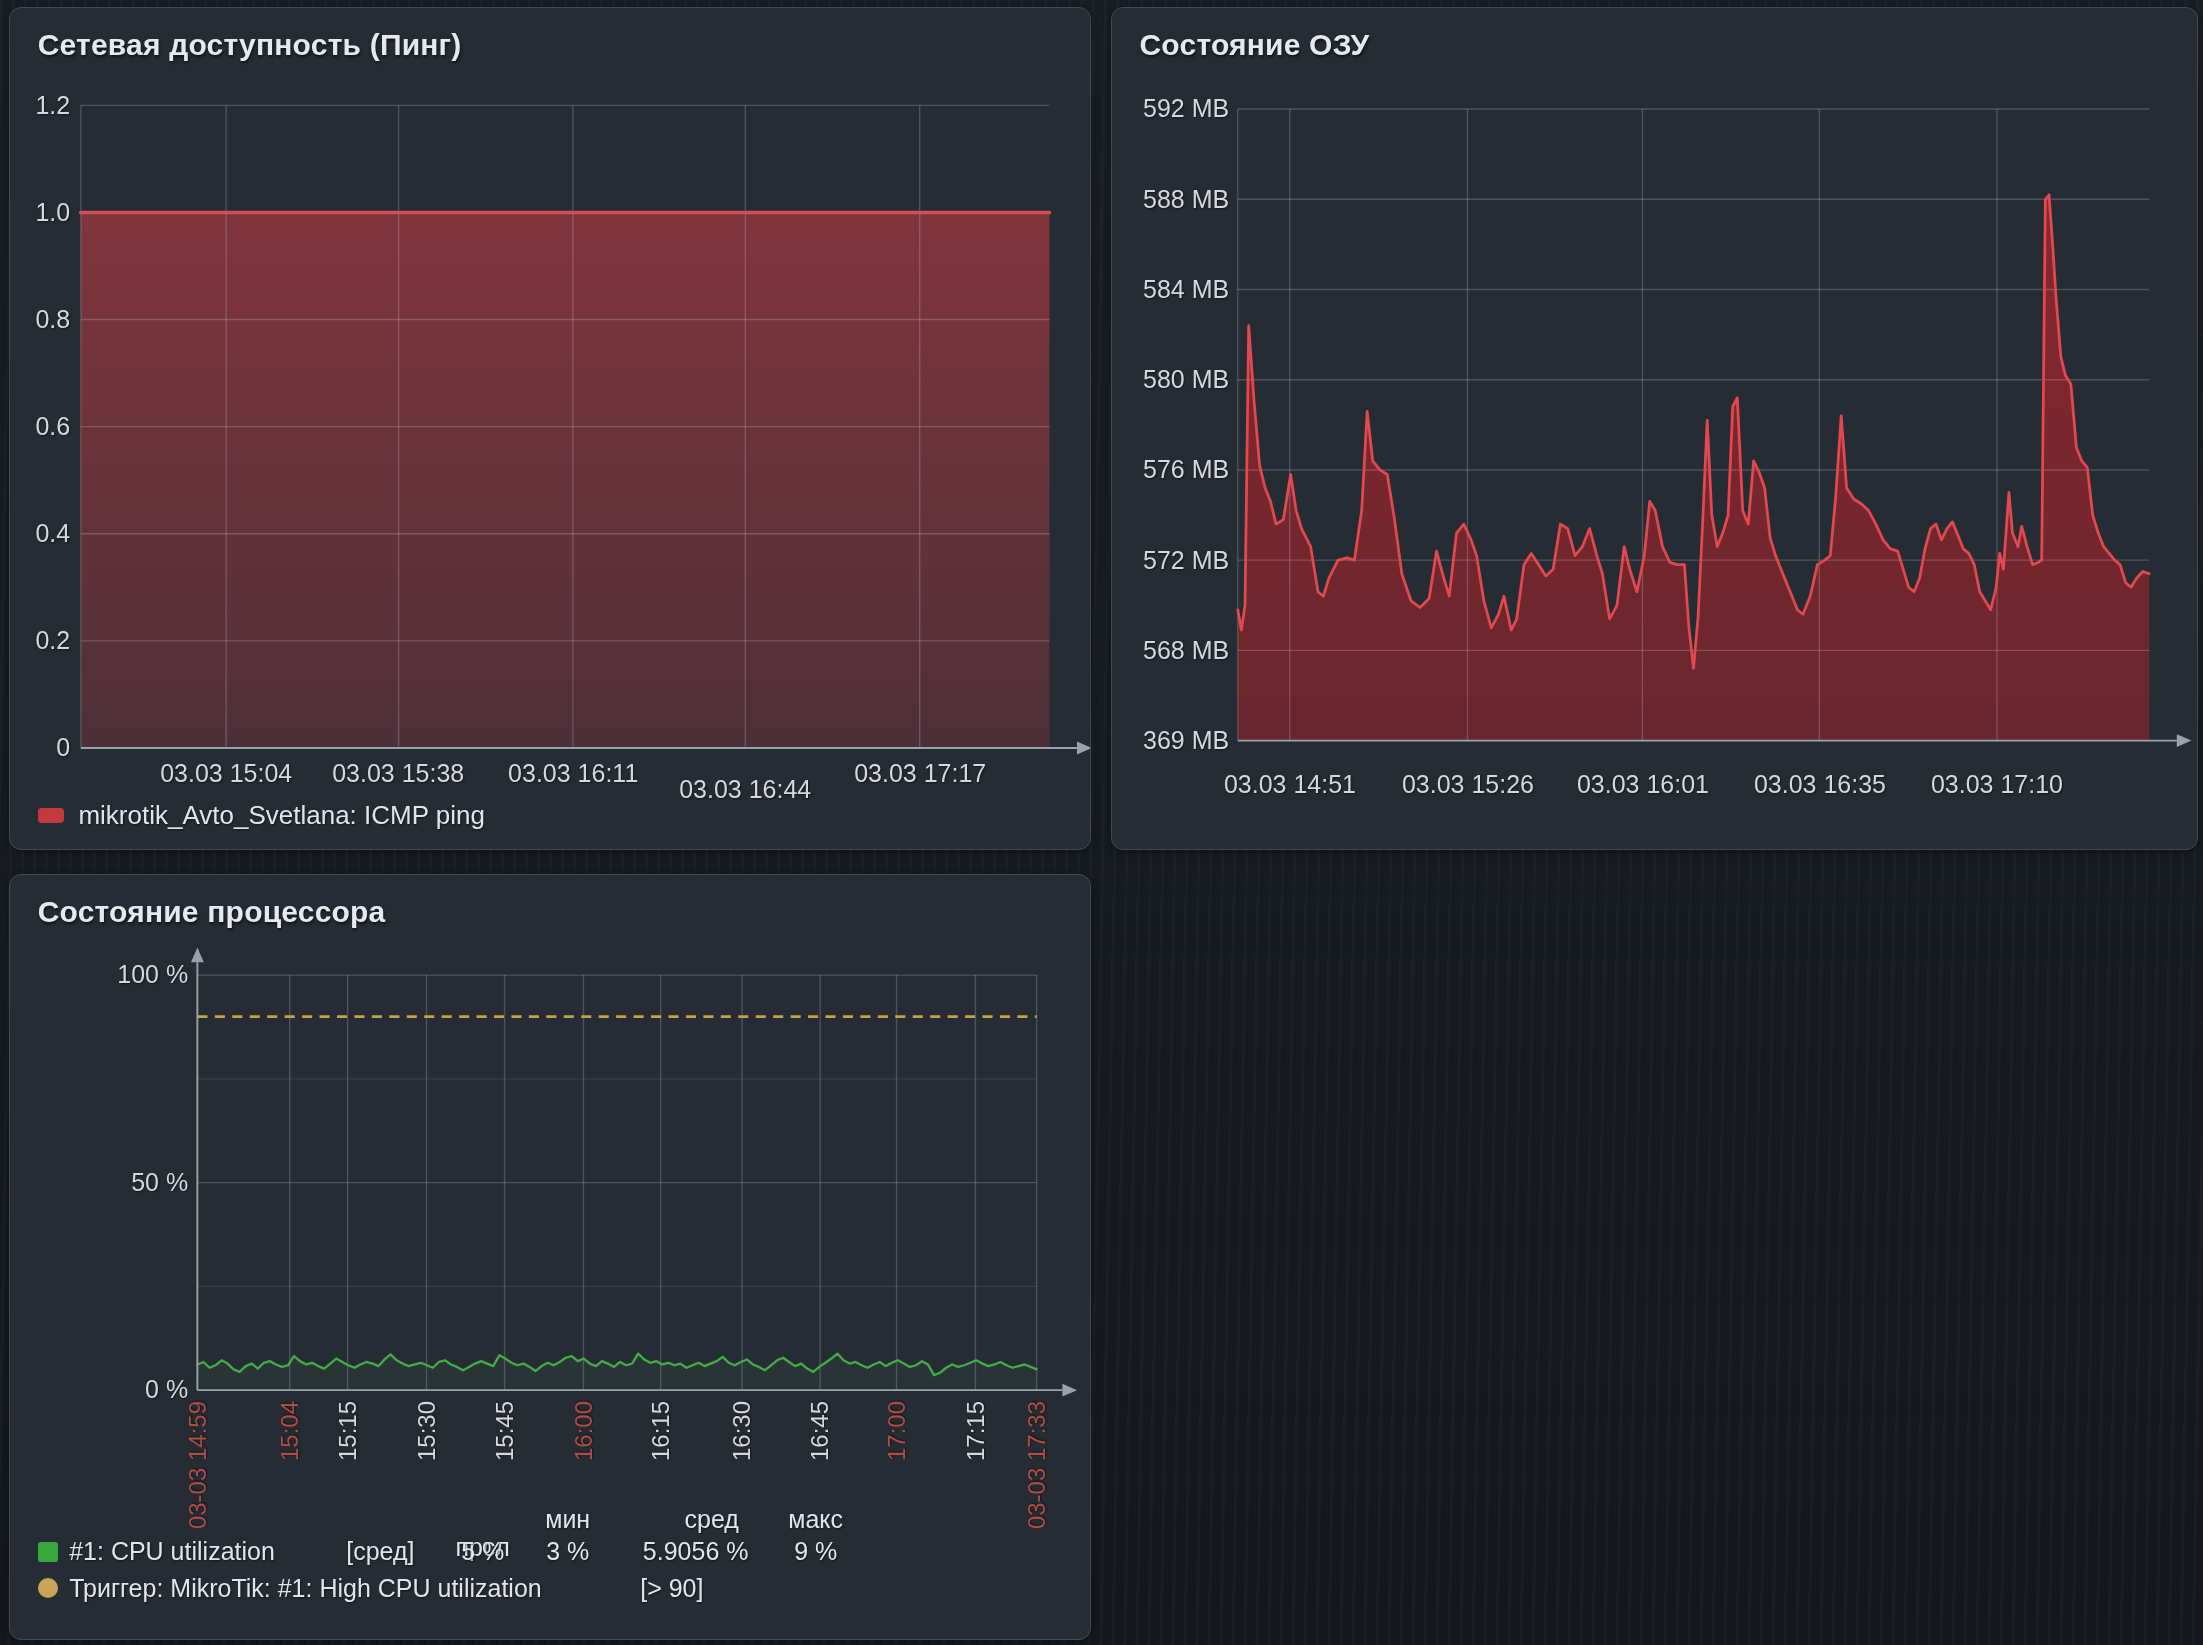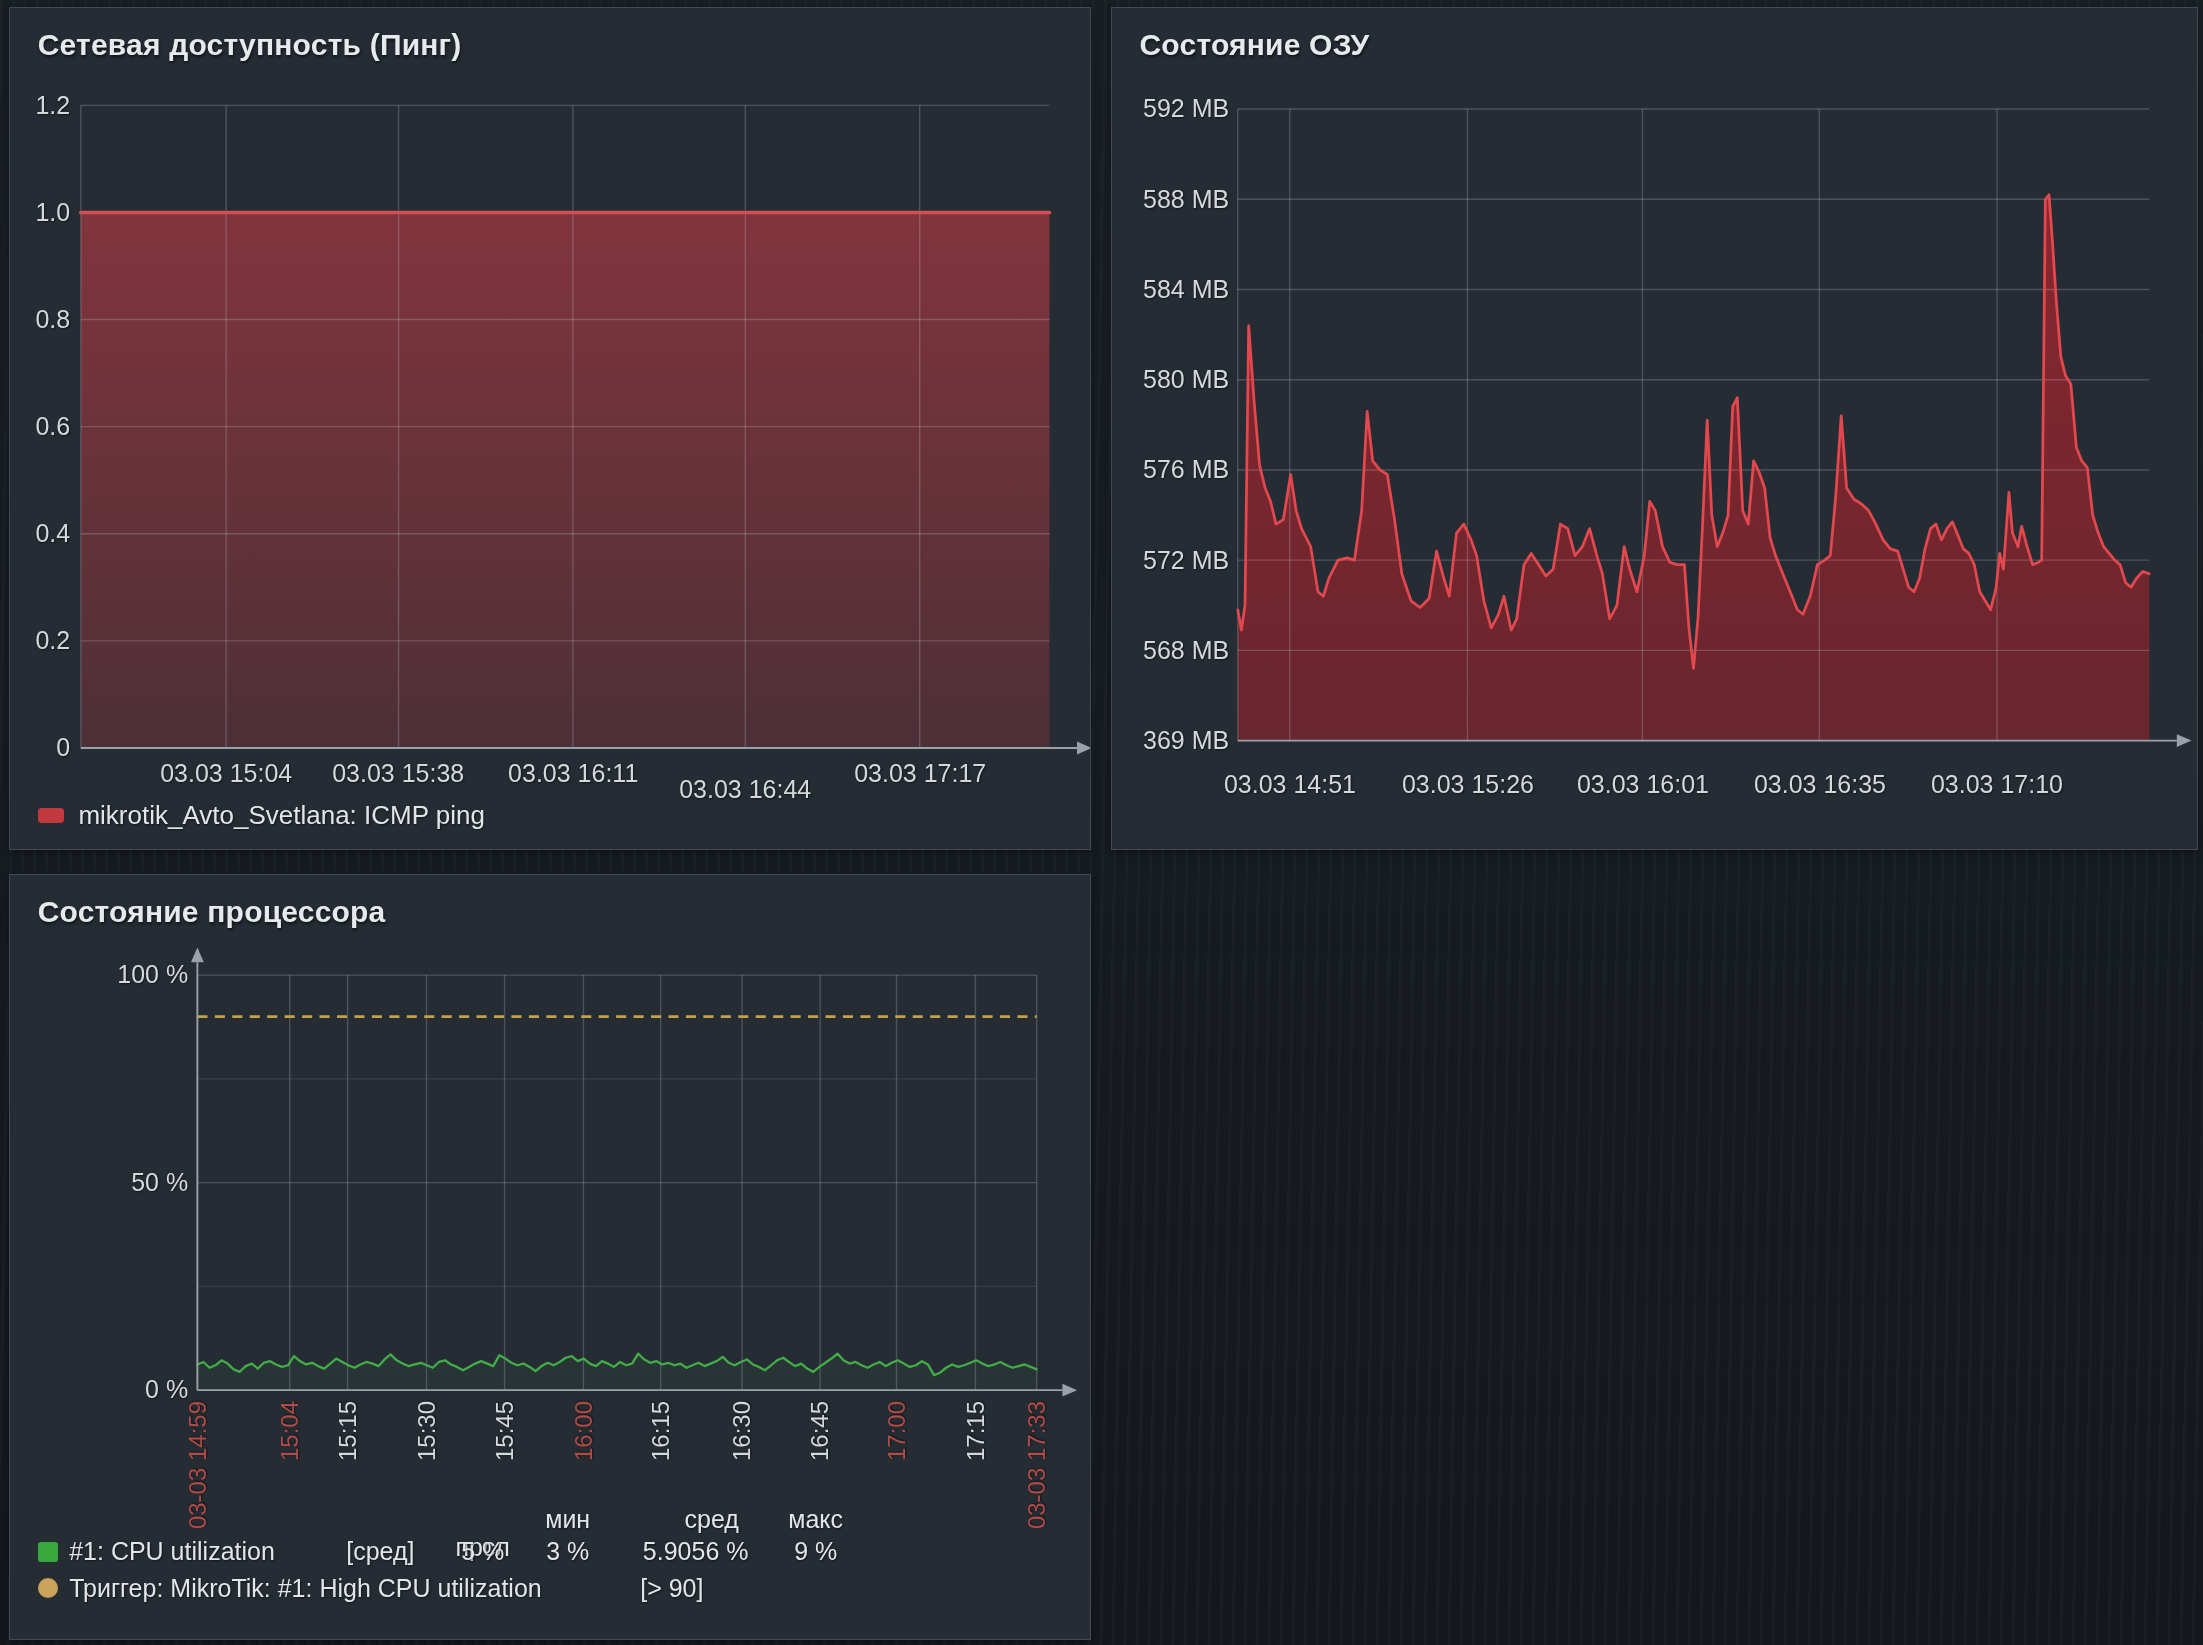--- a/index.html
+++ b/index.html
@@ -10,21 +10,21 @@
       repeating-linear-gradient(91deg, rgba(255,255,255,0.022) 0px, rgba(255,255,255,0.022) 1.8px, rgba(0,0,0,0.03) 4.6px, rgba(23,28,34,0) 7.3px, rgba(23,28,34,0) 12px),
       linear-gradient(180deg,#191e24 0%,#161b21 55%,#14181e 100%);
     font-family:"Liberation Sans","DejaVu Sans",sans-serif;
     color:#e3e6e8;
     overflow:hidden;
   }
   .panel{
     position:absolute;
     background:#262c34;
     border:1.8px solid #434a53;
-    border-radius:0;
+    border-radius:12px;
     box-shadow:0 1.8px 7.3px rgba(0,0,0,0.35);
   }
   #panel-ping{left:9.2px;top:7.3px;width:1080px;height:841px;}
   #panel-ram{left:1111px;top:7.3px;width:1085px;height:841px;}
   #panel-cpu{left:9.2px;top:874px;width:1080px;height:764px;}
   .panel h2{
     position:absolute;left:27.5px;top:20px;margin:0;
     font-size:30px;font-weight:700;color:#e7eaec;
     text-shadow:0.9px 1.8px 2.8px rgba(0,0,0,0.55);
     letter-spacing:0.2px;white-space:nowrap;

